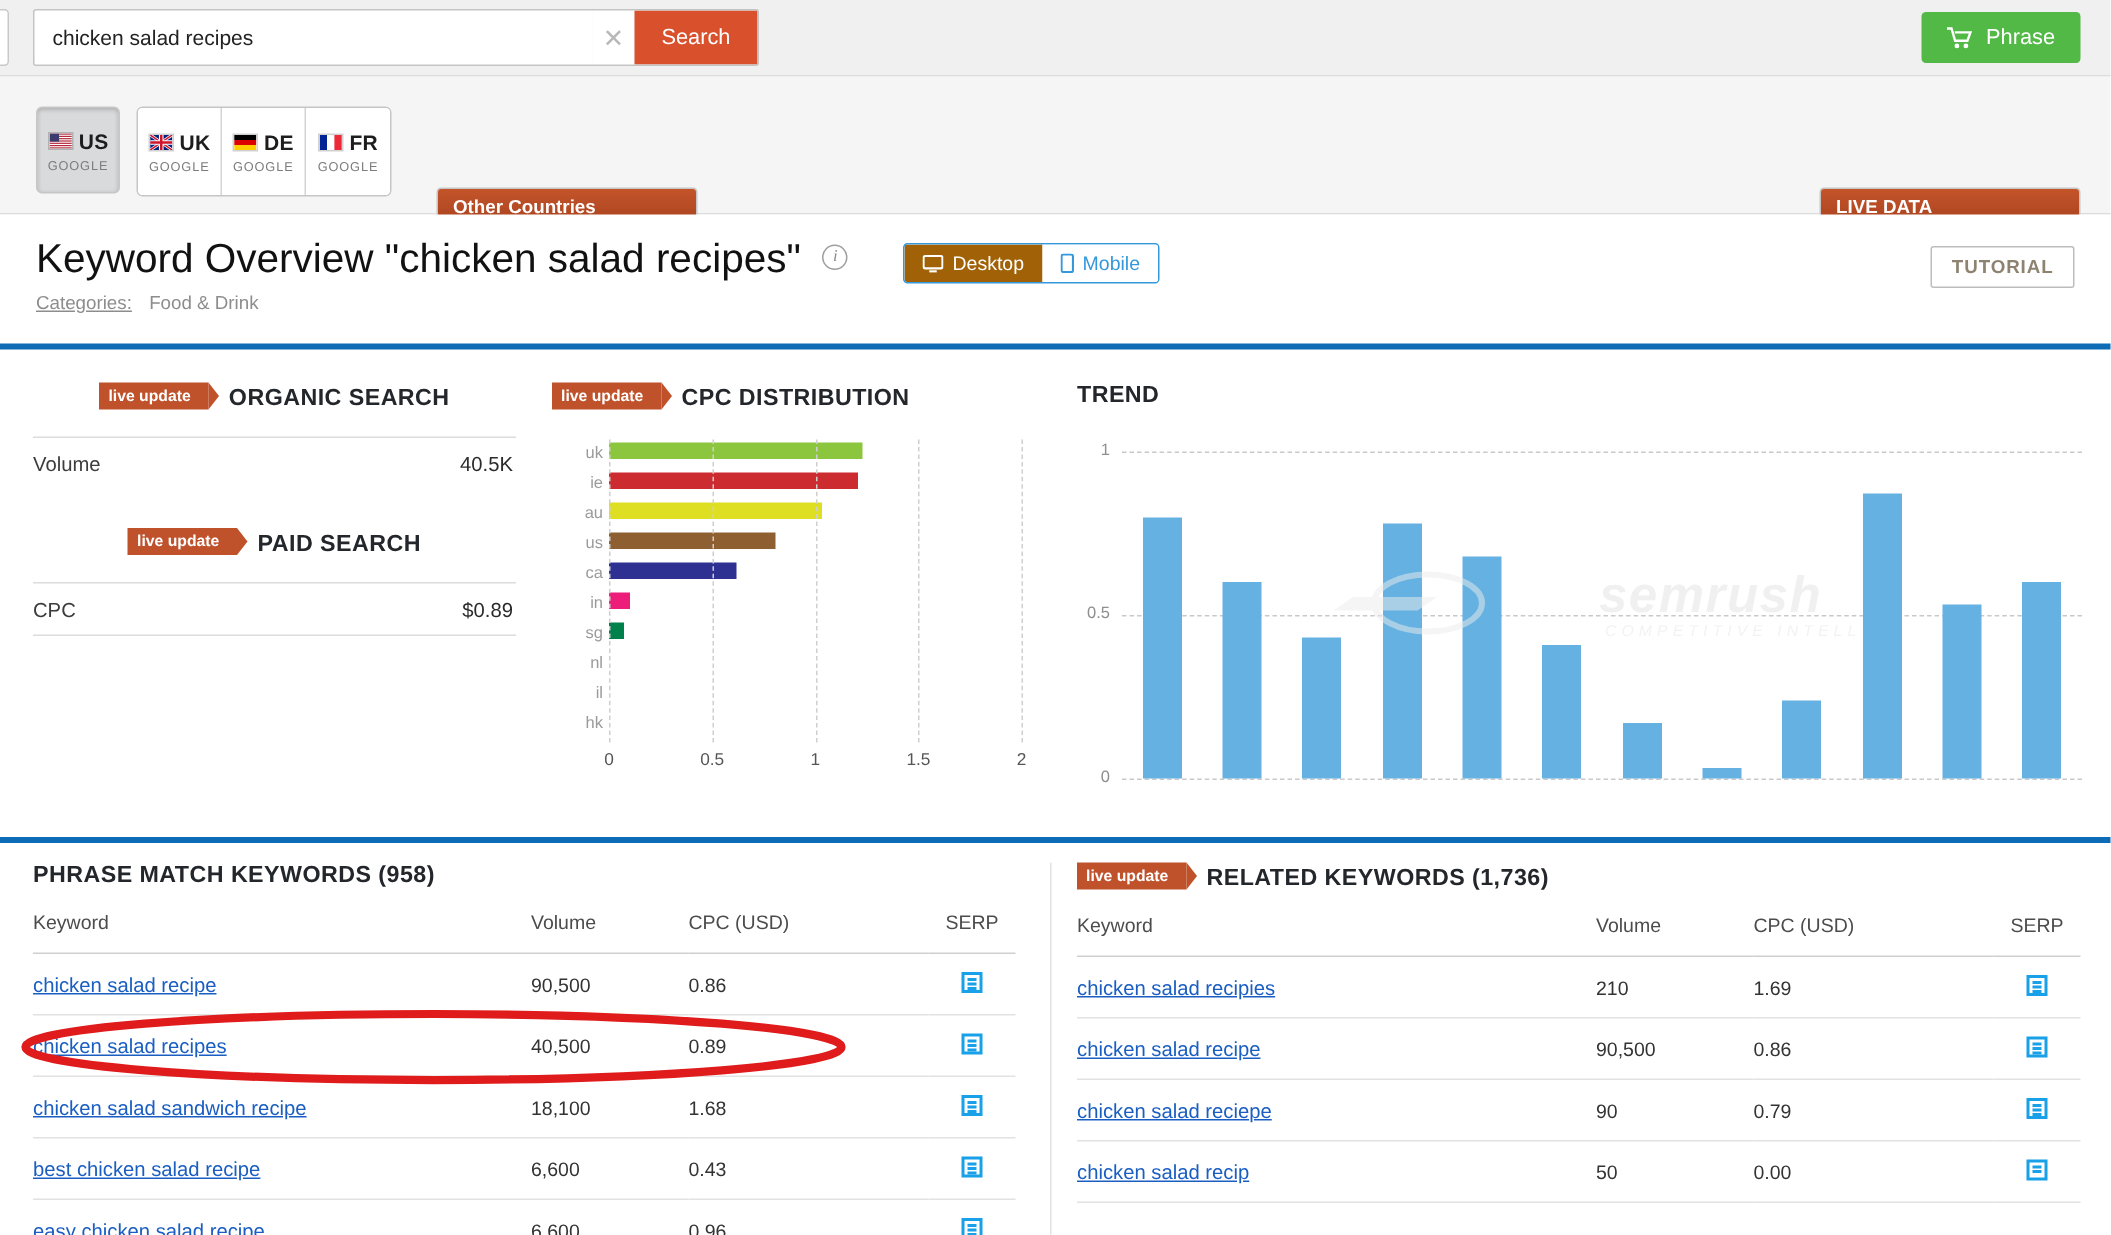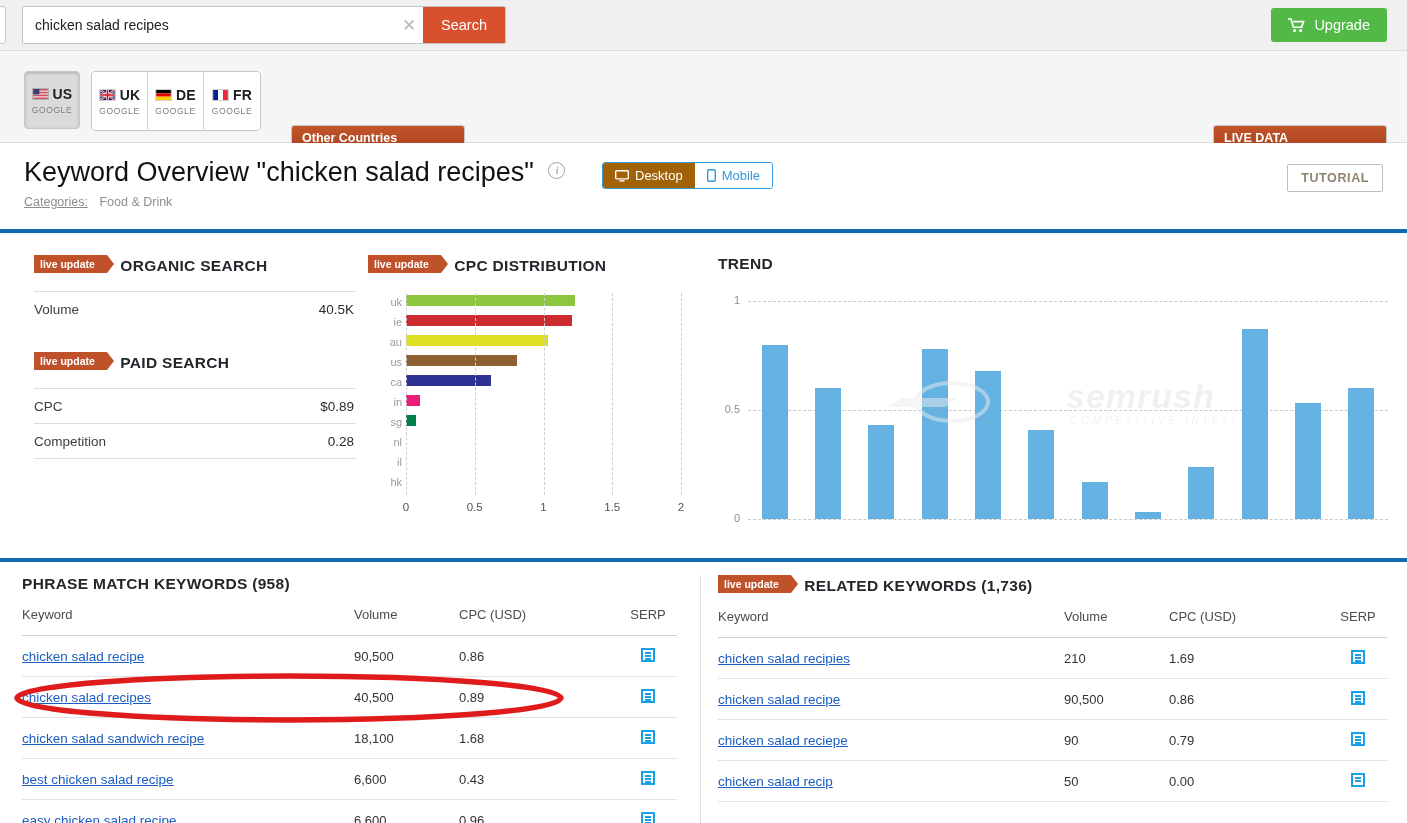--- a/index.html
+++ b/index.html
@@ -146,21 +146,21 @@
     vertical-align: 3px; margin-right: 9px;
   }
   .lu::after {
     content: ""; position: absolute; right: -7px; top: 0;
     border-top: 9px solid transparent; border-bottom: 9px solid transparent;
     border-left: 7px solid #c0522b;
   }
   .sec-title { font-size: 15.5px; font-weight: bold; color: #23272b; letter-spacing: .3px; }
 
   
-  .metrics { position: absolute; left: 34px; top: 255px; width: 322px; }
+  .metrics { position: absolute; left: 22px; top: 255px; width: 322px; text-align: center; }
   .metric-head { margin-bottom: 16px; }
   .metric-row {
     display: flex; justify-content: space-between; align-items: center;
     border-top: 1px solid #dcdcdc; padding: 10px 2px 9px 0; font-size: 13.5px; color: #3c3c3c;
   }
   .metric-row:last-child { border-bottom: 1px solid #dcdcdc; }
   .metric-val { color: #2b2b2b; }
 
   
   .cpc-block { position: absolute; left: 368px; top: 255px; width: 330px; }
@@ -227,21 +227,21 @@
     <div class="clear-x">✕</div>
     <button class="search-btn">Search</button>
   </div>
 
   <button class="upgrade-btn">
     <svg width="17" height="15" viewBox="0 0 17 15">
       <path d="M0 1h3l2.4 8.2h8.2l2-5.6H5.2" fill="none" stroke="#fff" stroke-width="1.6"></path>
       <circle cx="6.6" cy="12.6" r="1.6" fill="#fff"></circle>
       <circle cx="12.6" cy="12.6" r="1.6" fill="#fff"></circle>
     </svg>
-    <span>Upgrade</span>
+    <span>Phrase</span>
   </button>
 </div>
 
 <div class="countrybar">
   <div class="db-group">
 
     <div class="db-btn active">
       <div class="db-top">
         <svg class="flag" viewBox="0 0 19 13">
           <rect width="19" height="13" fill="#fff"></rect>
@@ -359,24 +359,20 @@
   </div>
 
   <div class="metric-head" style="margin-top:26px">
     <span class="lu">live update</span>
     <span class="sec-title">PAID SEARCH</span>
   </div>
   <div class="metric-row">
     <span>CPC</span>
     <span class="metric-val">$0.89</span>
   </div>
-  <div class="metric-row">
-    <span>Competition</span>
-    <span class="metric-val">0.28</span>
-  </div>
 </div>
 
 <div class="cpc-block">
   <span class="lu">live update</span>
   <span class="sec-title">CPC DISTRIBUTION</span>
 </div>
 <div class="cpc-plot">
   <div class="cpc-labels" id="cpc-labels">
       <div class="cpc-lbl" style="top: 3px;">uk</div>
       <div class="cpc-lbl" style="top: 23px;">ie</div>

